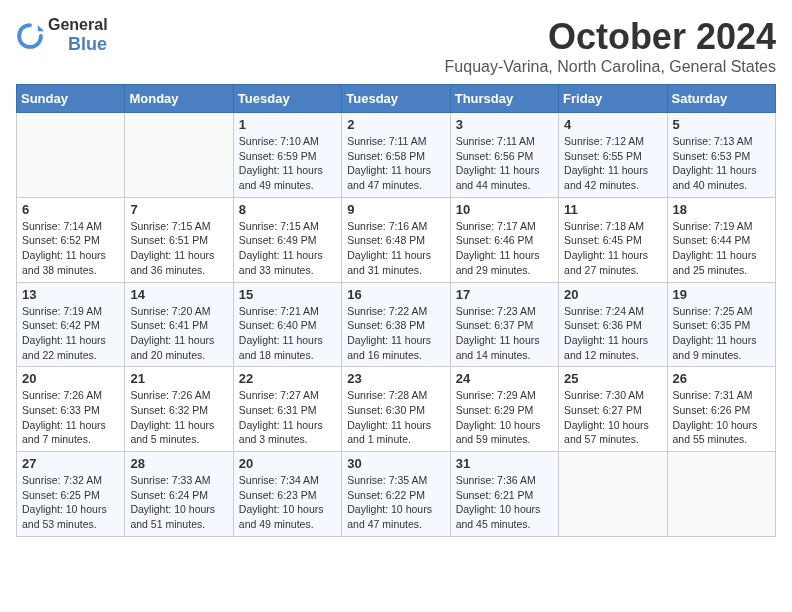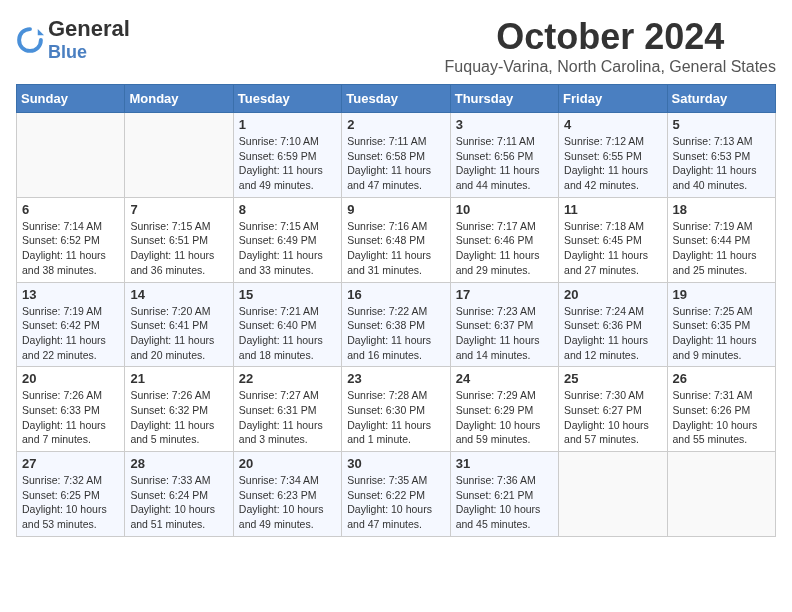--- a/index.html
+++ b/index.html
@@ -19,21 +19,21 @@
     .logo {
       display: flex;
       align-items: center;
       gap: 4px;
     }
     .logo-icon {
       width: 28px;
       height: 28px;
     }
     .title-area {
-      text-align: center;
+      text-align: right;
     }
     .month-title {
       font-size: 36px;
       font-weight: bold;
       color: #333;
     }
     .location-title {
       font-size: 16px;
       color: #555;
     }
@@ -84,22 +84,22 @@
 <body>
 
 <div class="header-area">
   <div class="logo">
     <svg class="logo-icon" viewBox="0 0 36 36">
       <path d="M18 4 C10 4 4 10 4 18 C4 26 10 32 18 32 C26 32 32 26 32 18" stroke="#4a90d9" stroke-width="5" fill="none" stroke-linecap="round"></path>
       <polygon points="28,4 36,12 28,12" fill="#4a90d9"></polygon>
     </svg>
     <div>
       <div>
-        <span style="font-size:22px;font-weight:bold;color:#333;">General</span><br>
-        <span style="font-size:18px;font-weight:bold;color:#4a7fc1;">Blue</span>
+        <span style="font-size:16px;font-weight:bold;color:#333;">General</span><br>
+        <span style="font-size:18px;font-weight:bold;color:#4a7fc1;margin-left:20px;">Blue</span>
       </div>
     </div>
   </div>
   <div class="title-area">
     <div class="month-title">October 2024</div>
     <div class="location-title">Fuquay-Varina, North Carolina, General States</div>
   </div>
 </div>
 
 <table>

